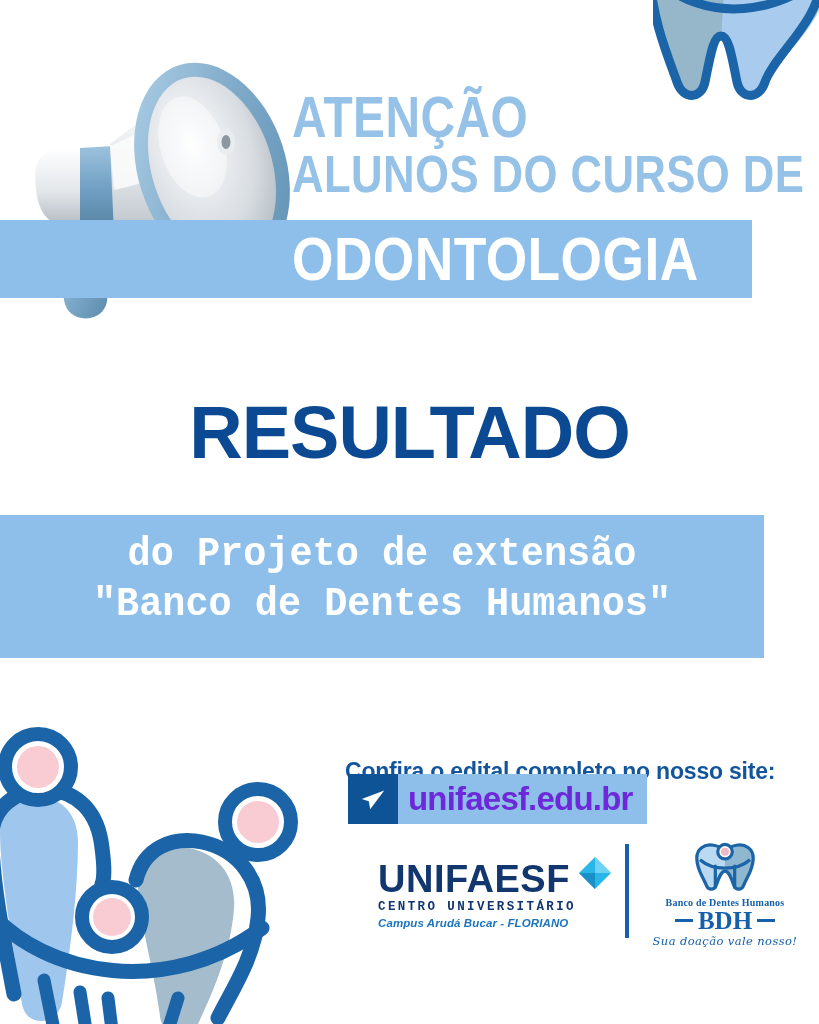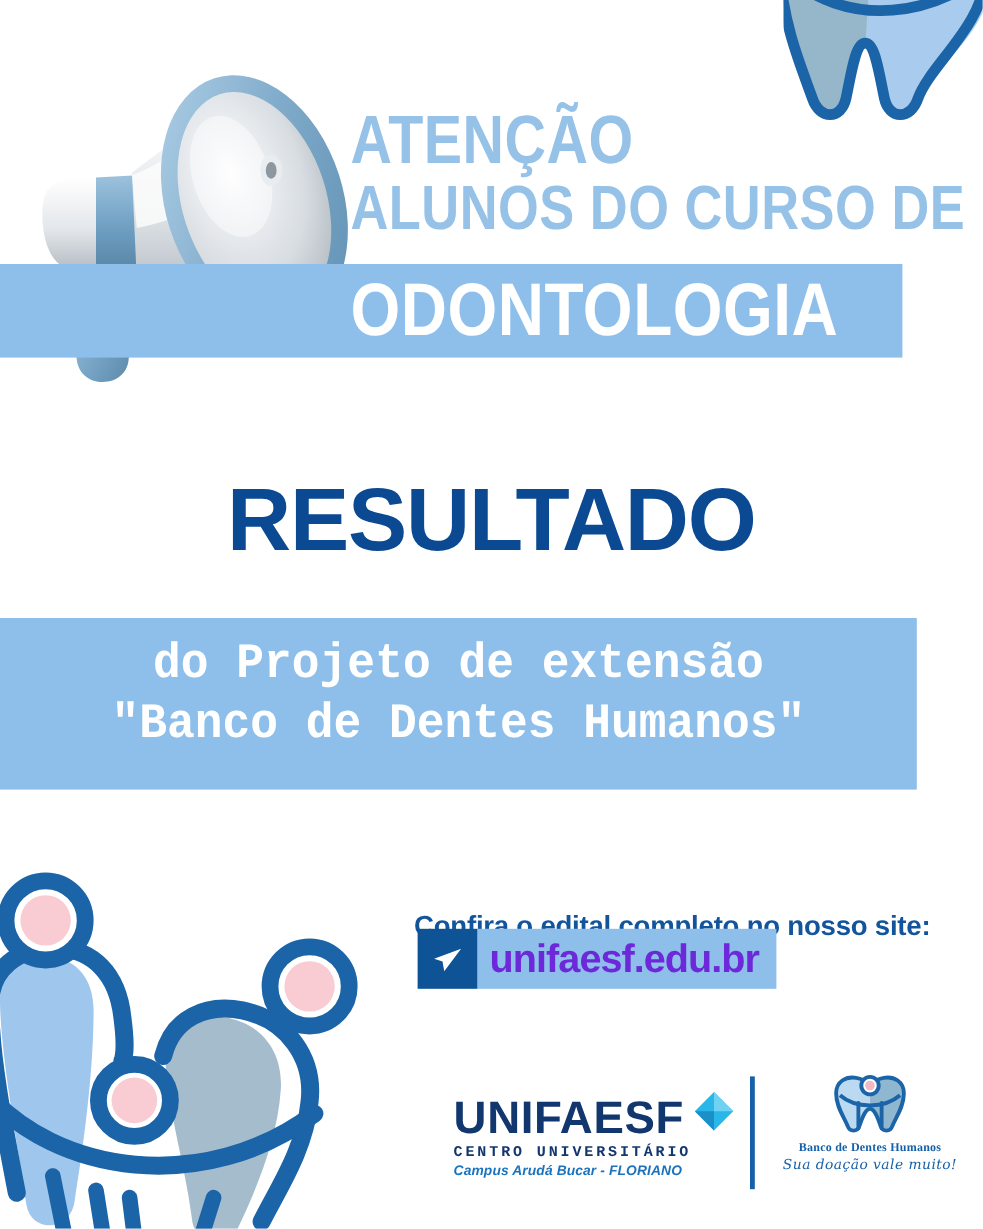--- a/index.html
+++ b/index.html
@@ -165,21 +165,21 @@
     left: -14px;
     top: 712px;
     width: 330px;
     height: 320px;
   }
 
   
   .logo-strip {
     position: absolute;
     left: 378px;
-    top: 905px;
+    top: 852px;
     width: 420px;
     height: 90px;
   }
   .unifaesf {
     position: absolute;
     left: 0;
     top: 8px;
     width: 230px;
   }
   .uni-word {
@@ -414,18 +414,23 @@
           <path d="M45 9 C48 9 52 5 59 4 C70 2 80 8 80 20 C80 34 72 44 68 54 C66 60 58 60 56 54 C52 42 49 36 45 36 Z" fill="#8FB7CF"></path>
           <path d="M10 20 C10 8 20 2 31 4 C38 5 42 9 45 9 C48 9 52 5 59 4 C70 2 80 8 80 20 C80 34 72 44 68 54 C66 60 58 60 56 54 C52 42 49 36 45 36 C41 36 38 42 34 54 C32 60 24 60 22 54 C18 44 10 34 10 20 Z" fill="none" stroke="#1B64A8" stroke-width="4"></path>
           <path d="M14 22 C30 36 60 36 76 22" fill="none" stroke="#1B64A8" stroke-width="4"></path>
           <circle cx="45" cy="12" r="9" fill="#FFFFFF" stroke="#1B64A8" stroke-width="4"></circle>
           <circle cx="45" cy="12" r="5" fill="#F2B9C4"></circle>
           <path d="M33 30 L33 56" stroke="#1B64A8" stroke-width="4" stroke-linecap="round" fill="none"></path>
           <path d="M57 30 L57 56" stroke="#1B64A8" stroke-width="4" stroke-linecap="round" fill="none"></path>
         </svg>
       </div>
       <div class="bdh-title">Banco de Dentes Humanos</div>
-      <div class="bdh-tag">Sua doação vale muito!</div>
+      <div class="bdh-abbrev">
+        <span class="bdh-rule"></span>
+        <span>BDH</span>
+        <span class="bdh-rule"></span>
+      </div>
+      <div class="bdh-tag">Sua doação vale nosso!</div>
     </div>
 
   </div>
 
 </div>
 
 </body></html>

